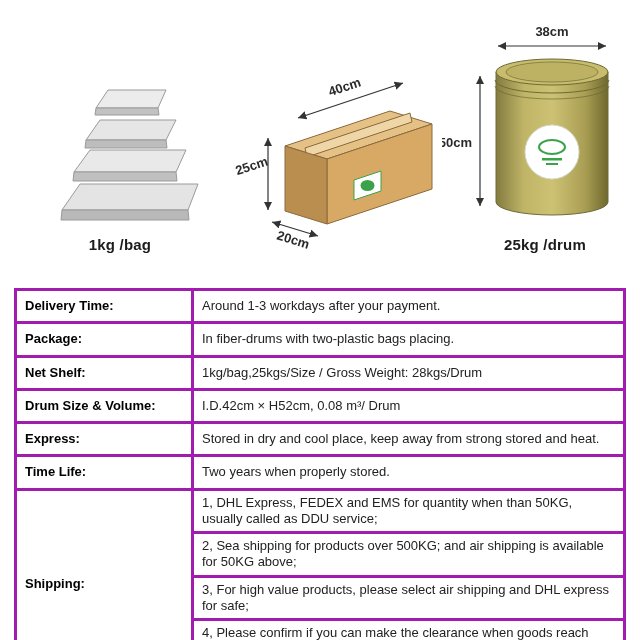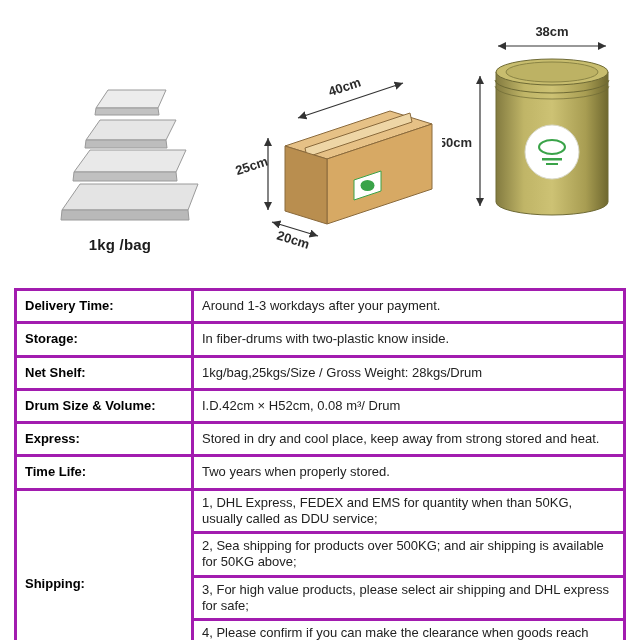--- a/index.html
+++ b/index.html
@@ -88,30 +88,31 @@
     </g>
     <g stroke="#333" stroke-width="1.2">
       <line x1="56" y1="22" x2="164" y2="22" marker-start="url(#arrD)" marker-end="url(#arrD)"></line>
       <line x1="38" y1="52" x2="38" y2="182" marker-start="url(#arrD)" marker-end="url(#arrD)"></line>
     </g>
     <text x="110" y="12" text-anchor="middle">38cm</text>
     <text x="30" y="123" text-anchor="end">50cm</text>
   </svg>
 
   <div class="caption" style="left:35px">1kg /bag</div>
+  <div class="caption" style="left:460px">25kg /drum</div>
 
   <table class="info">
     <tbody>
       <tr>
         <td class="lbl">Delivery Time:</td>
         <td>Around 1-3 workdays after your payment.</td>
       </tr>
       <tr>
-        <td class="lbl">Storage:</td>
-        <td>In fiber-drums with two-plastic know inside.</td>
+        <td class="lbl">Package:</td>
+        <td>In fiber-drums with two-plastic bags placing.</td>
       </tr>
       <tr>
         <td class="lbl">Net Shelf:</td>
         <td>1kg/bag,25kgs/Size / Gross Weight: 28kgs/Drum</td>
       </tr>
       <tr>
         <td class="lbl">Drum Size &amp; Volume:</td>
         <td>I.D.42cm × H52cm, 0.08 m³/ Drum</td>
       </tr>
       <tr>

